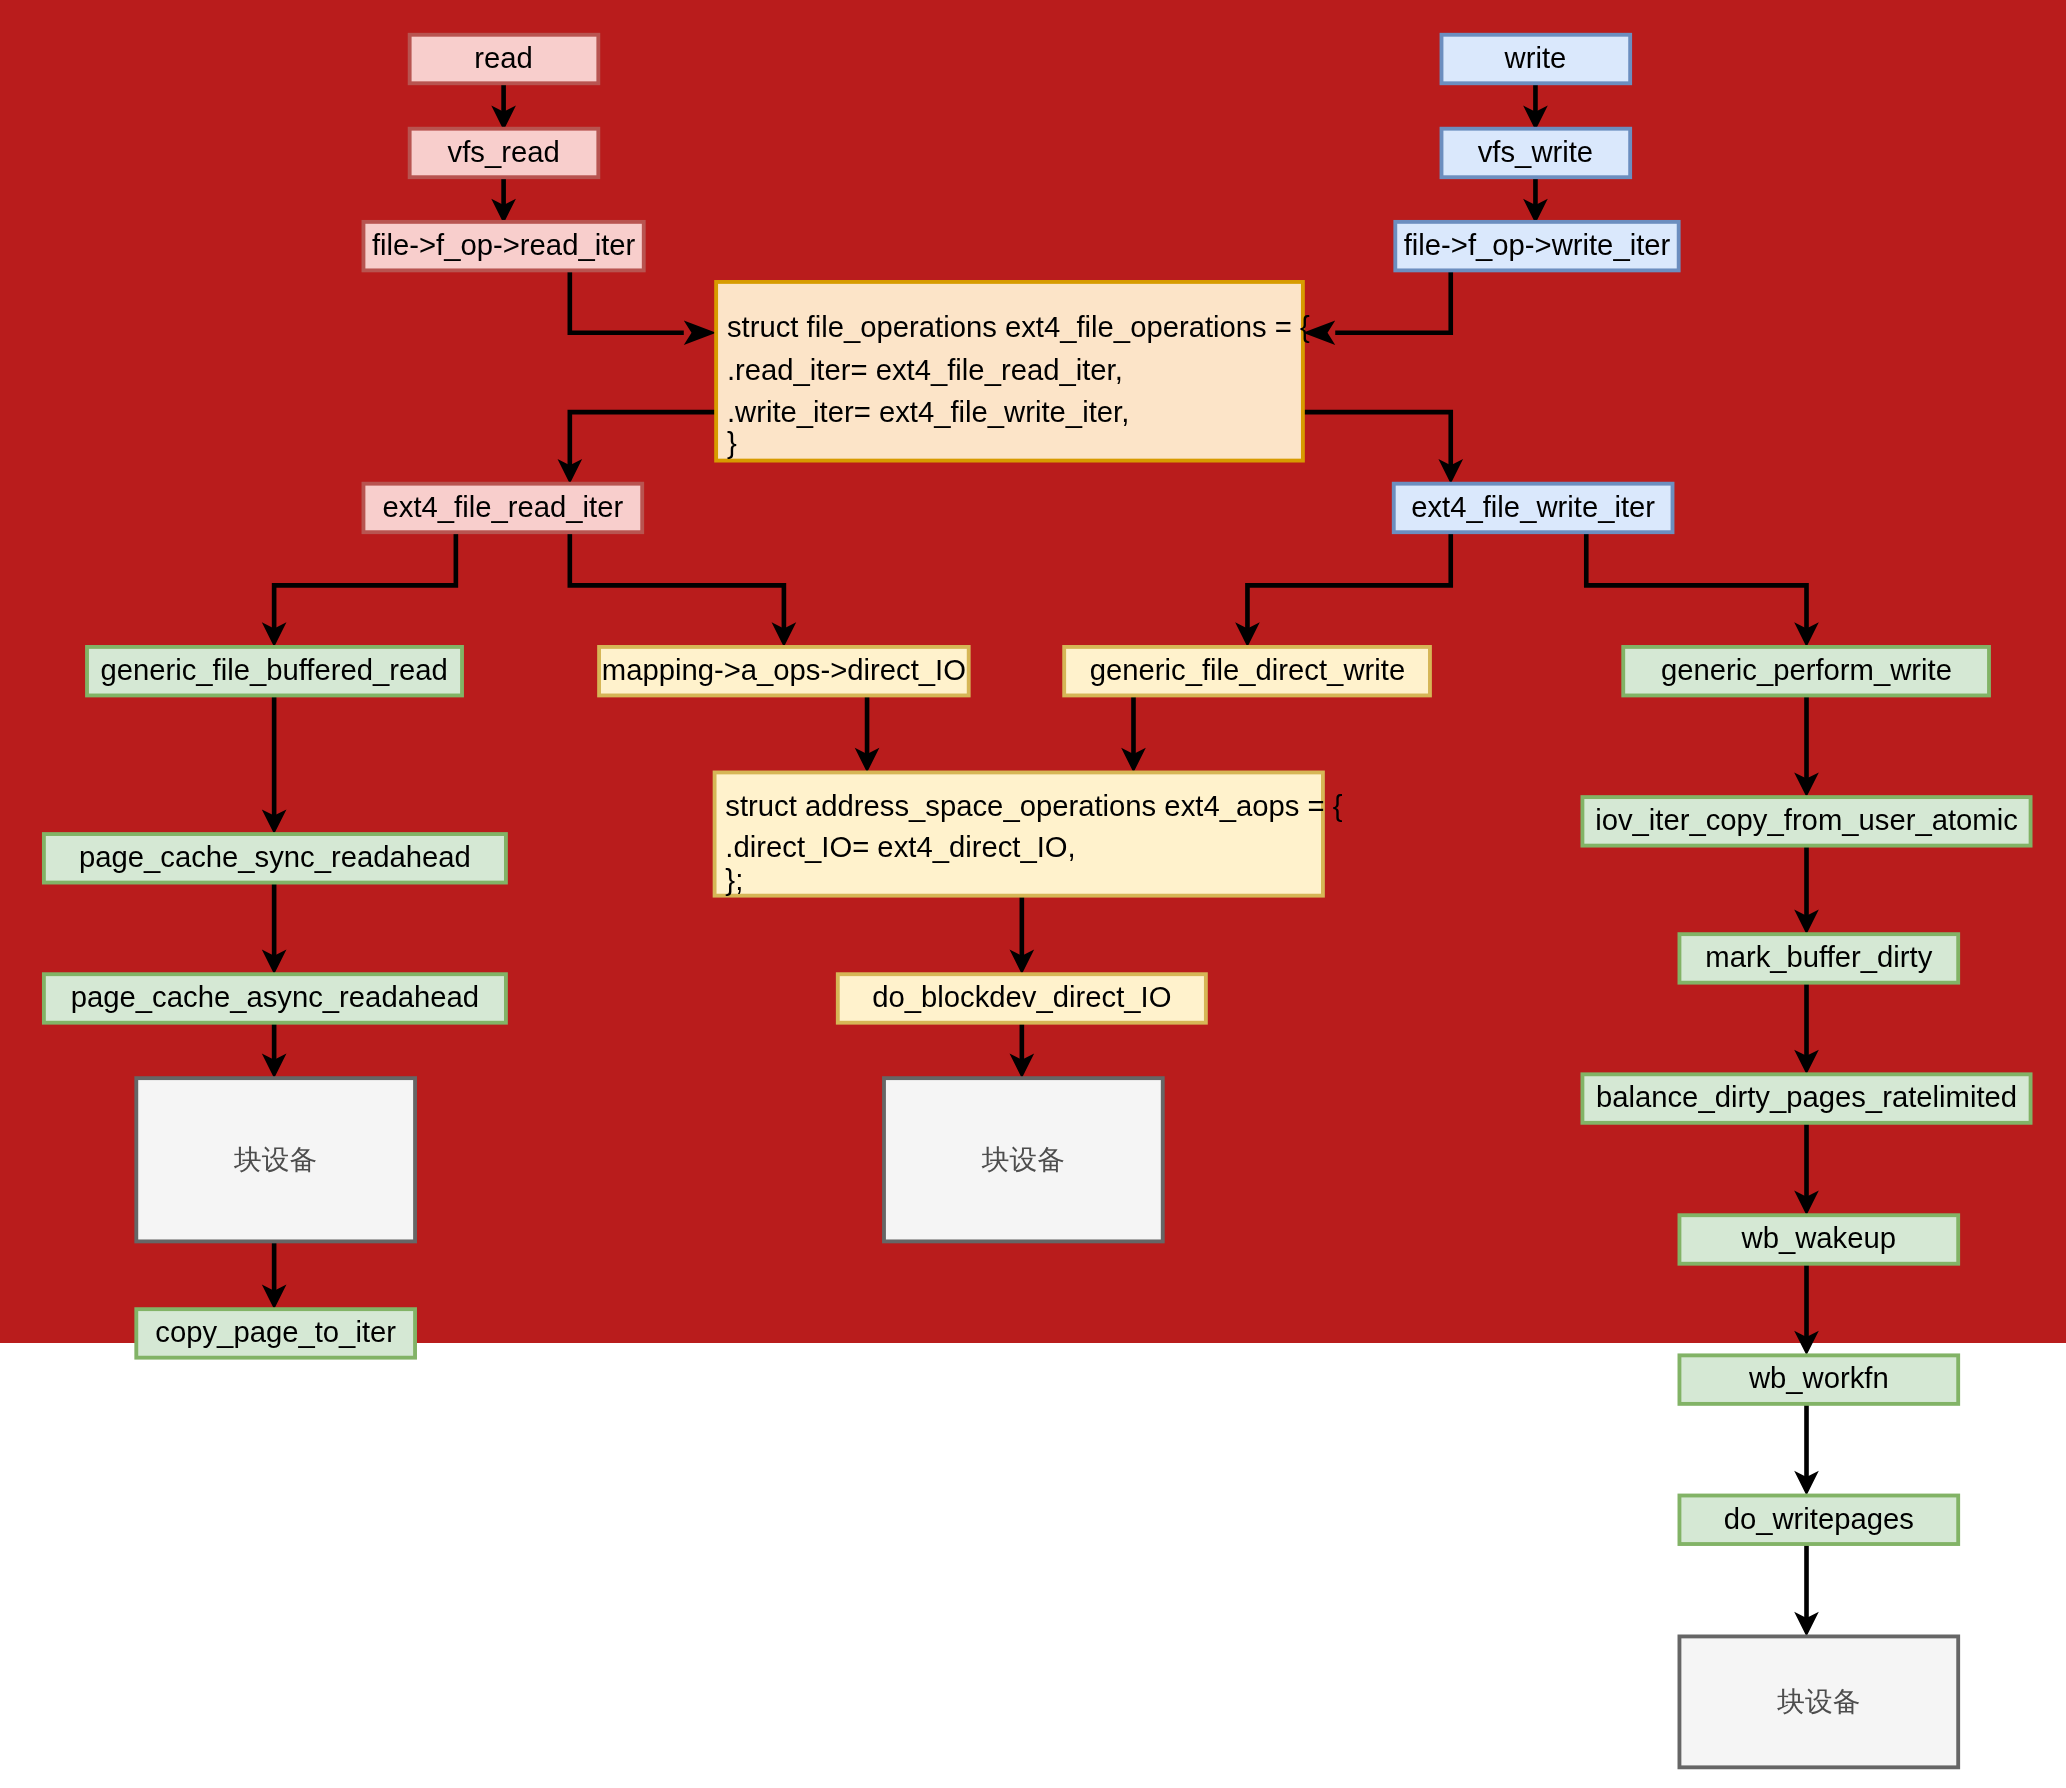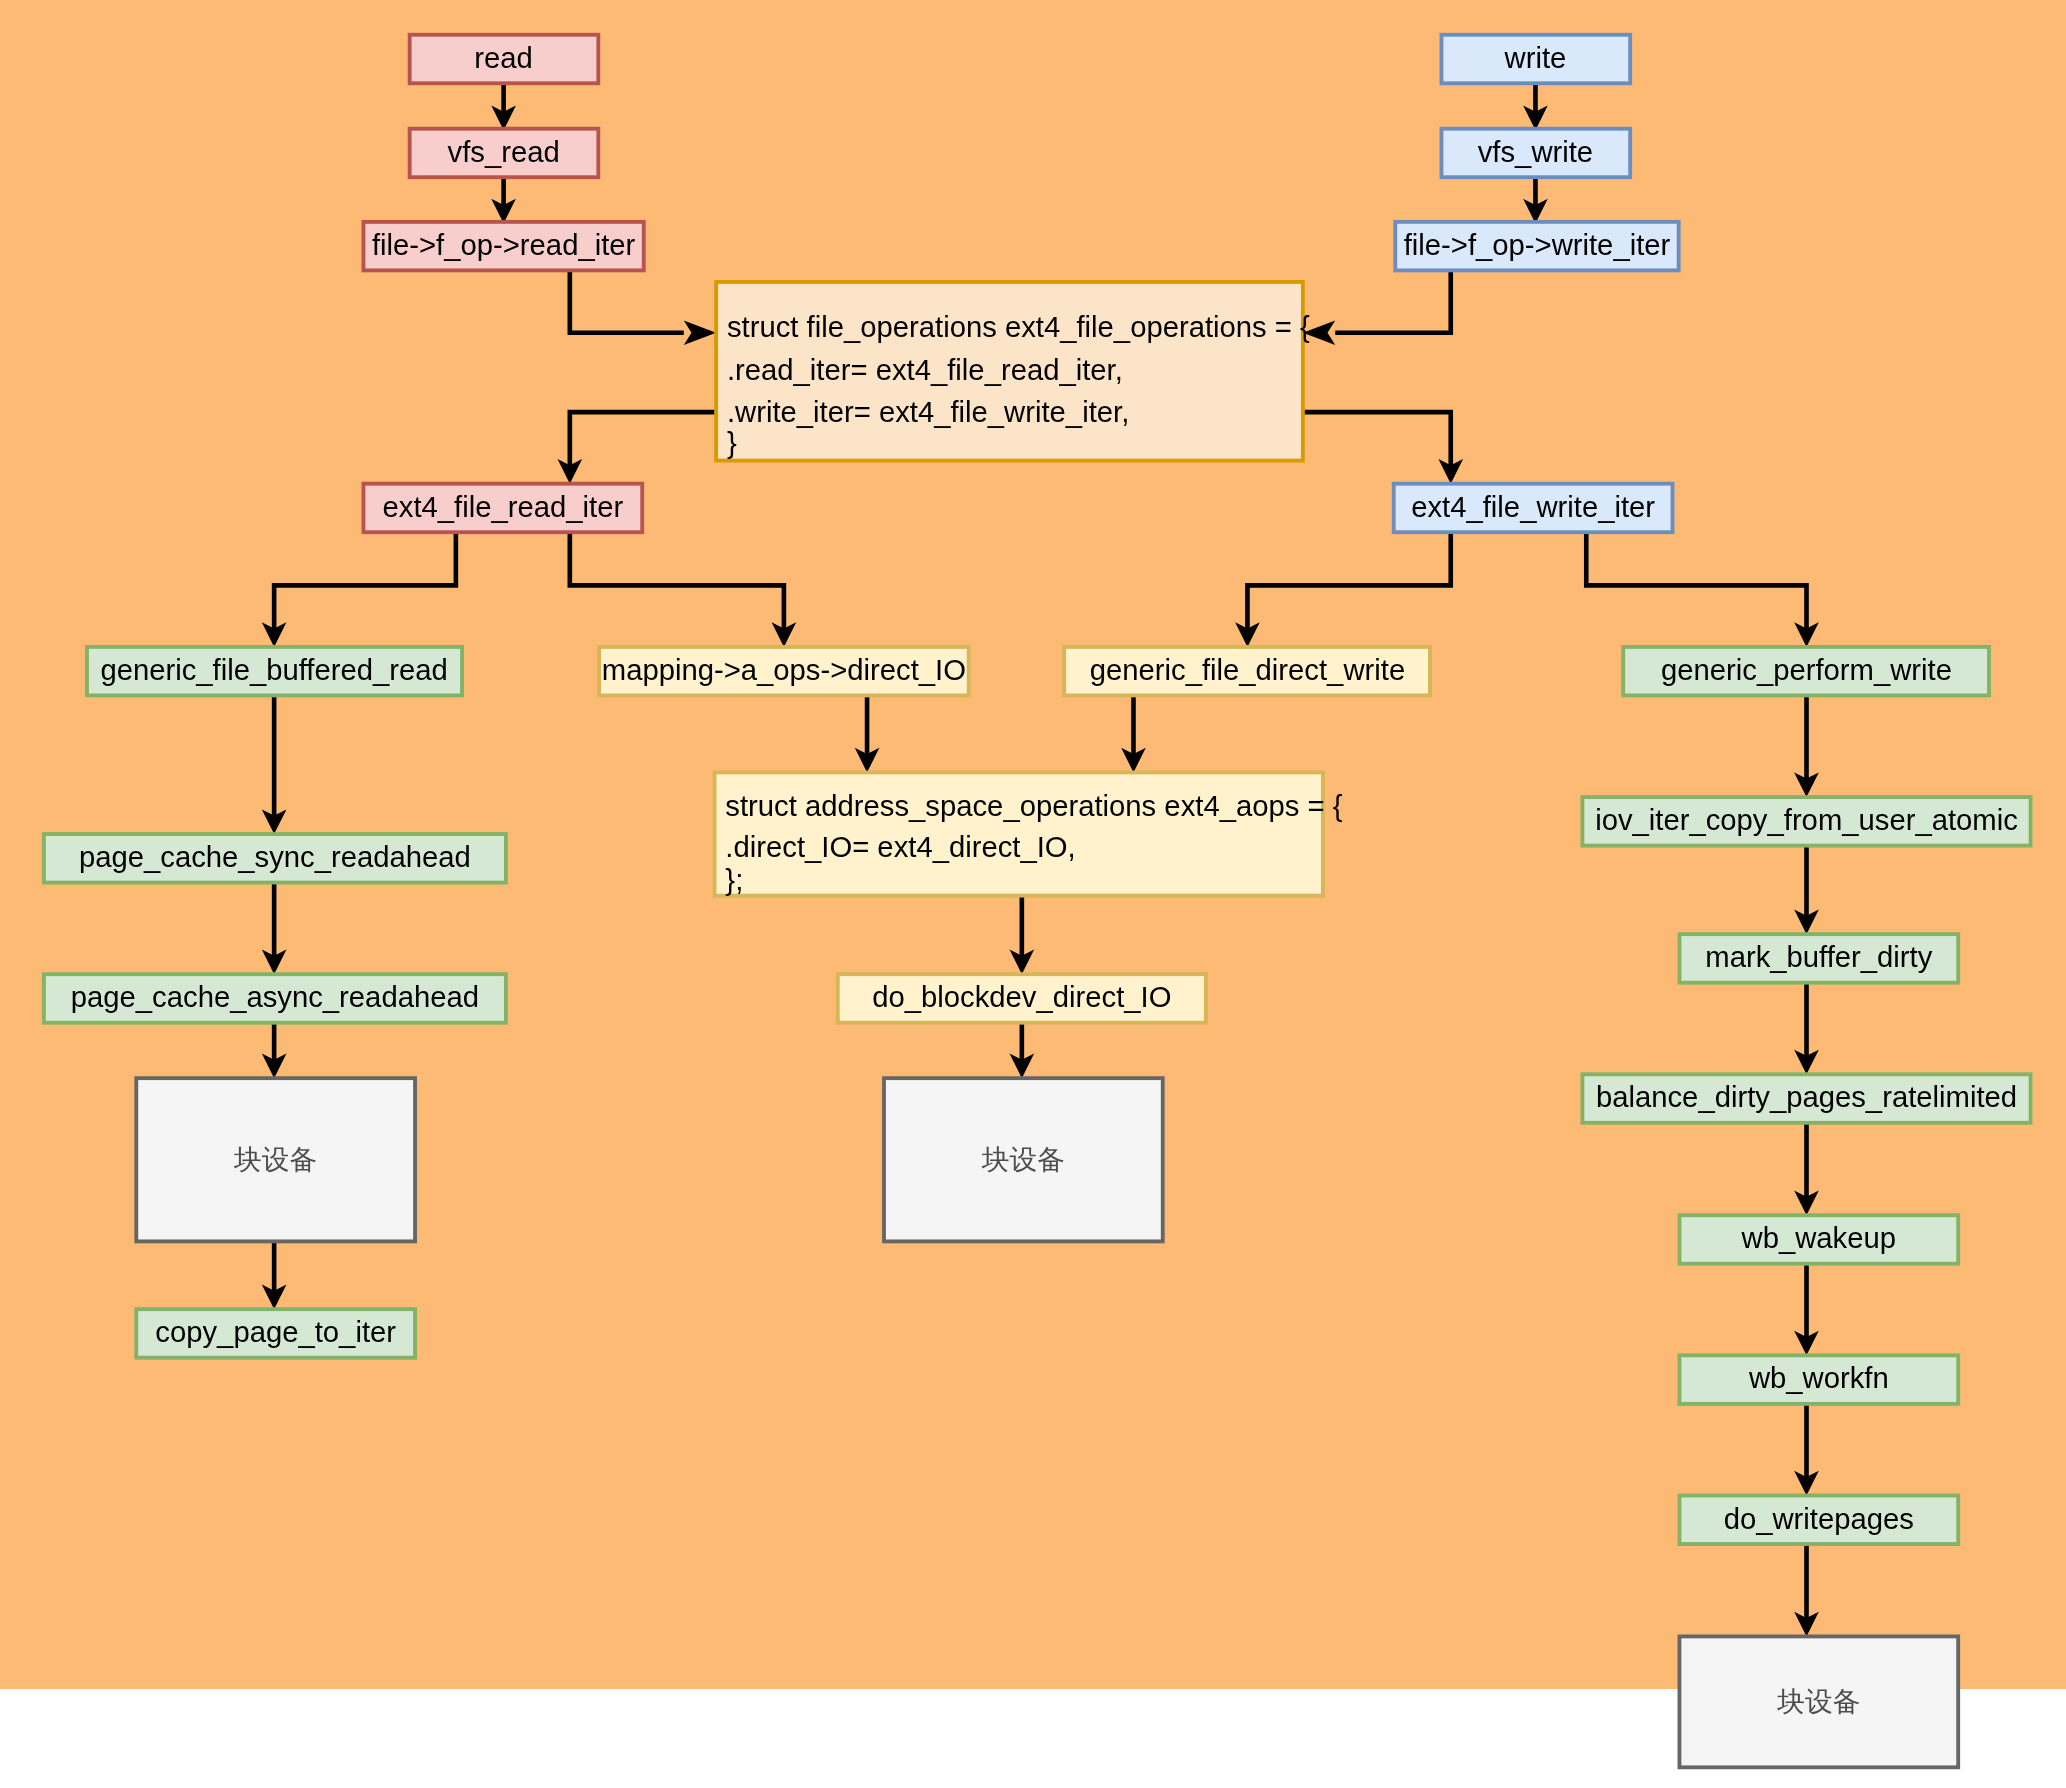--- a/index.html
+++ b/index.html
@@ -9,22 +9,22 @@
   }
   body {
     width: 2066px;
     height: 1789px;
     font-family: "Liberation Sans", sans-serif;
     overflow: hidden;
   }
   #diagram-root {
     position: relative;
     width: 2066px;
-    height: 1689px;
-    background: #fdba74;
+    height: 1343px;
+    background: #b91c1c;
   }
   svg.flow {
     position: absolute;
     left: 0;
     top: 0;
     width: 2066px;
     height: 1789px;
   }
   .node-rect {
     stroke-width: 5;

